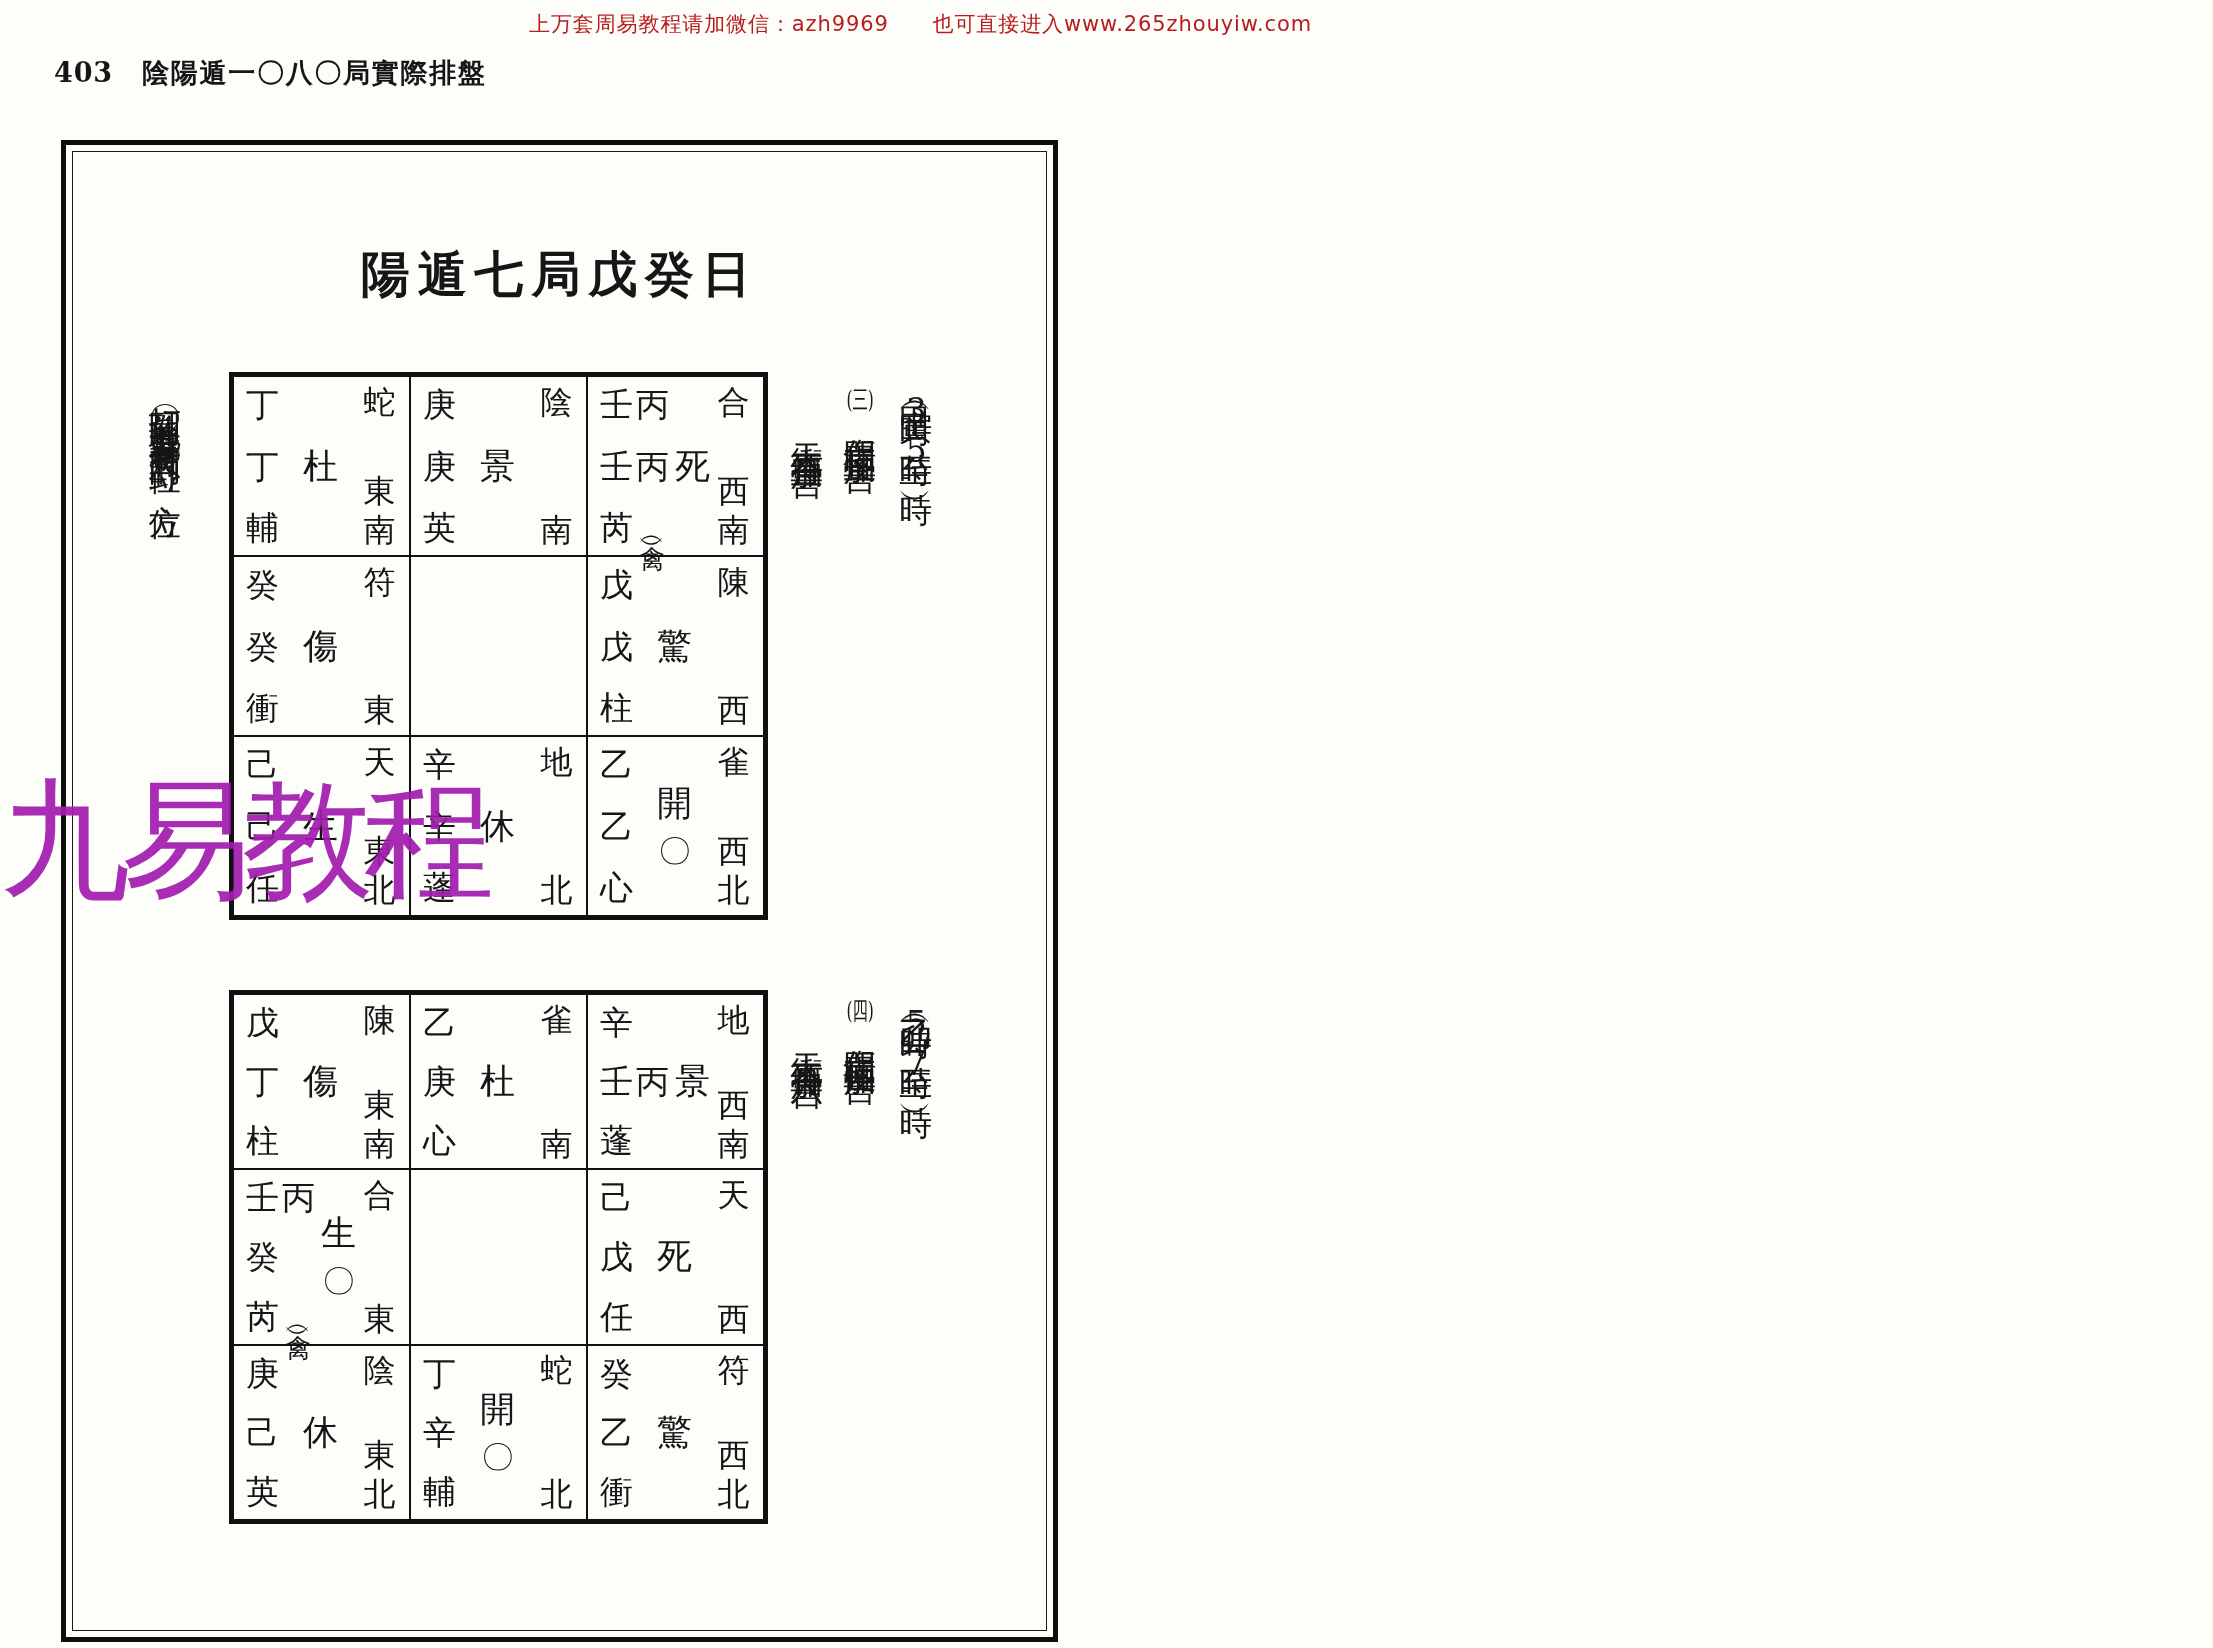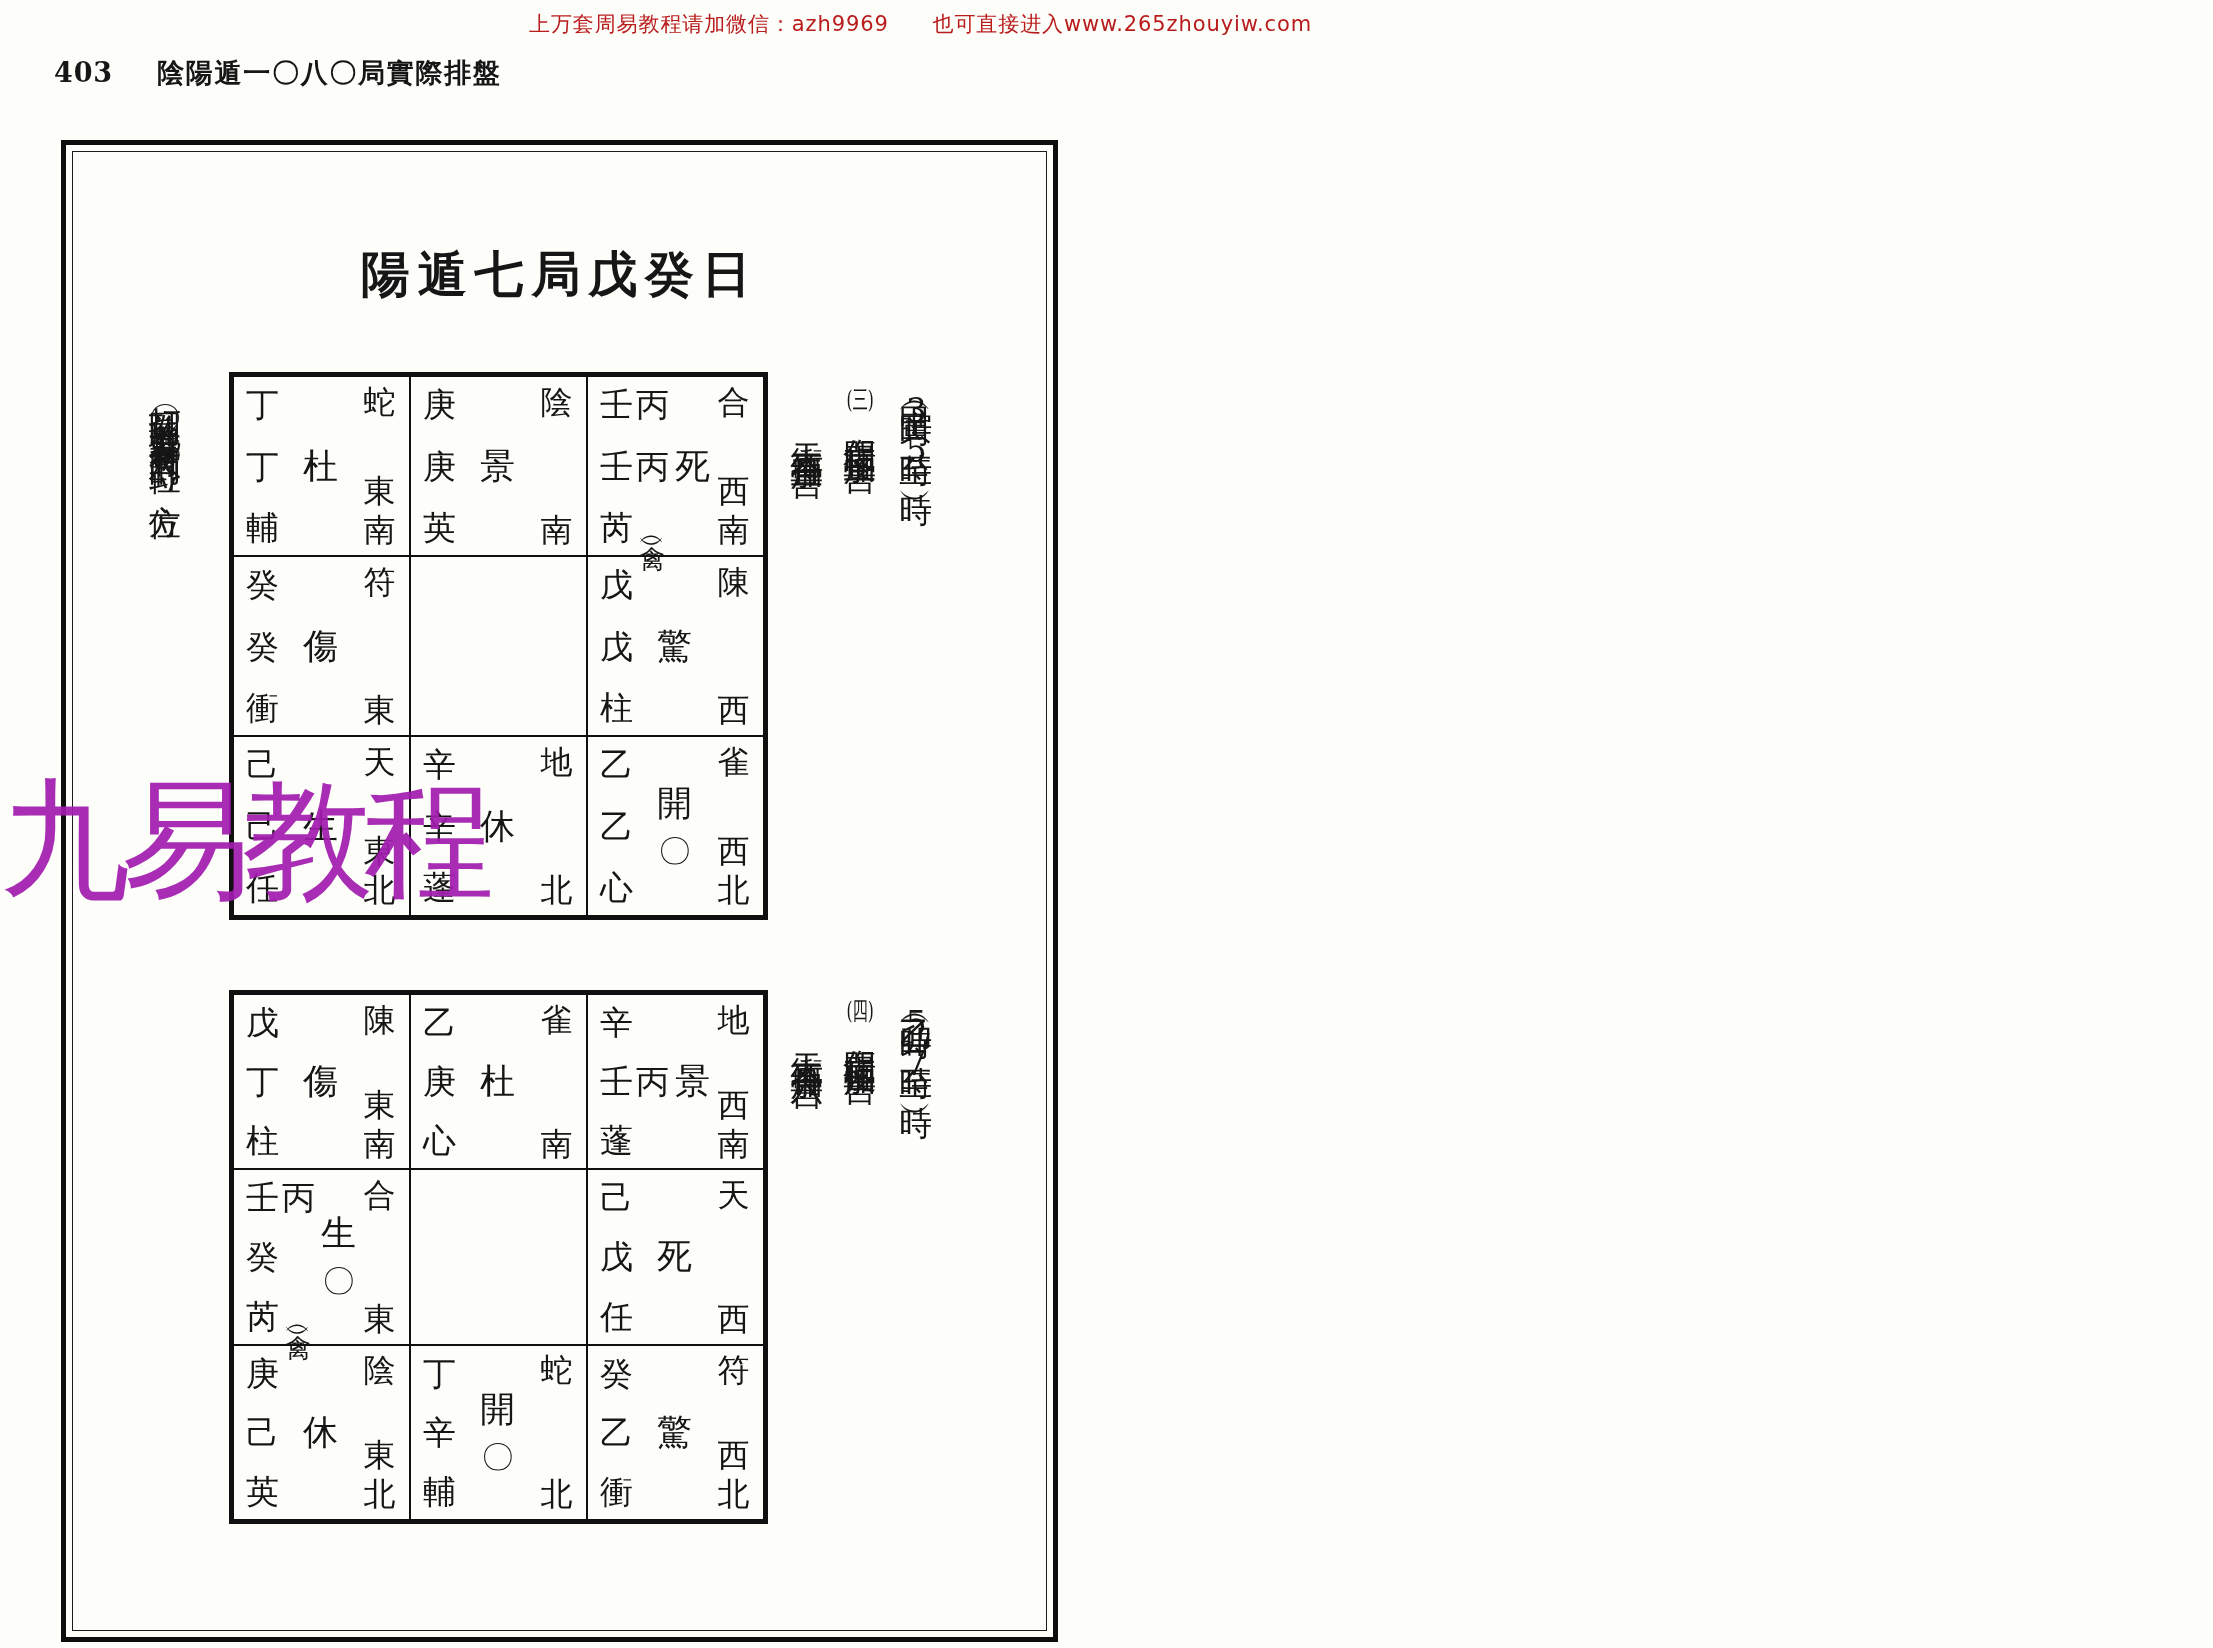--- a/index.html
+++ b/index.html
@@ -10,21 +10,21 @@
   }
   .top-red{
     position:absolute;left:529px;top:10px;
     font-family:"DejaVu Sans", sans-serif;
     font-size:21px;color:#b91c1c;letter-spacing:0.9px;white-space:nowrap;
   }
   .page-header{
     position:absolute;left:54px;top:55px;
     font-size:27px;font-weight:bold;letter-spacing:1.7px;white-space:nowrap;
   }
-  .page-header .num{margin-right:33px;letter-spacing:0.9px;}
+  .page-header .num{margin-right:18px;letter-spacing:0.9px;}
   .outer-box{
     position:absolute;left:61px;top:140px;width:987px;height:1492px;
     border:5.2px solid #0e0e0e;background:#fdfdfa;
   }
   .inner-box{position:absolute;inset:6px;border:1.7px solid #1b1b1b;}
   .chart-title{
     position:absolute;left:361px;top:242px;
     font-size:49px;letter-spacing:7.8px;white-space:nowrap;font-weight:700;
   }
   .side-note{

